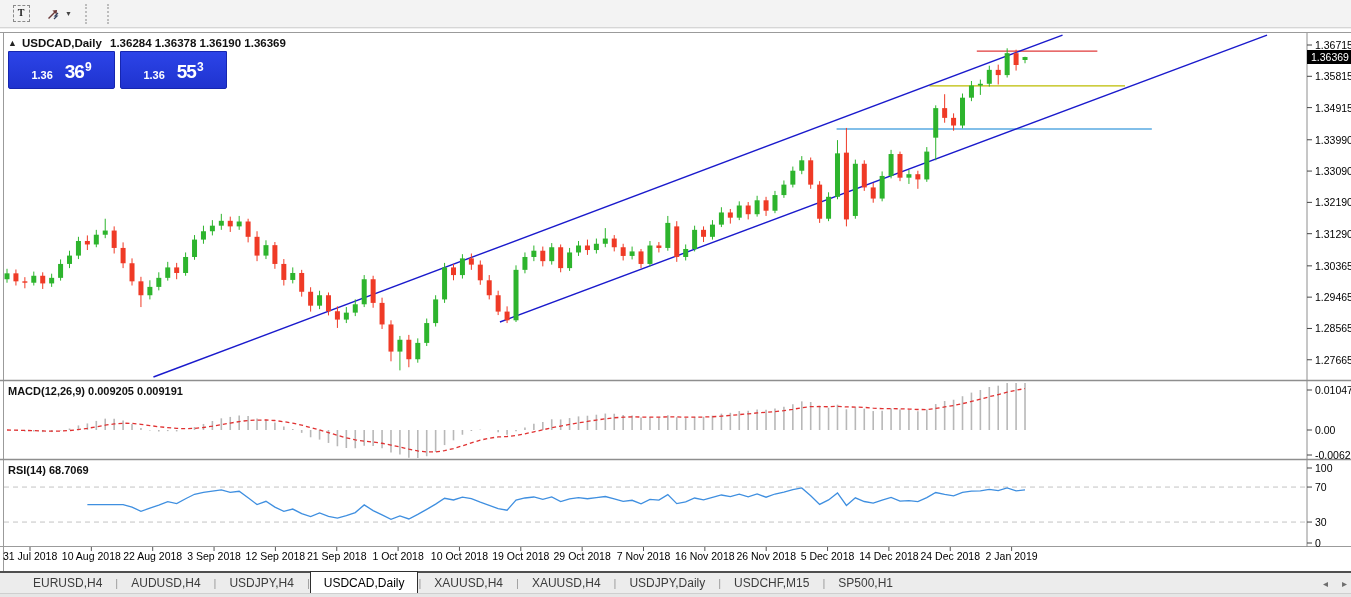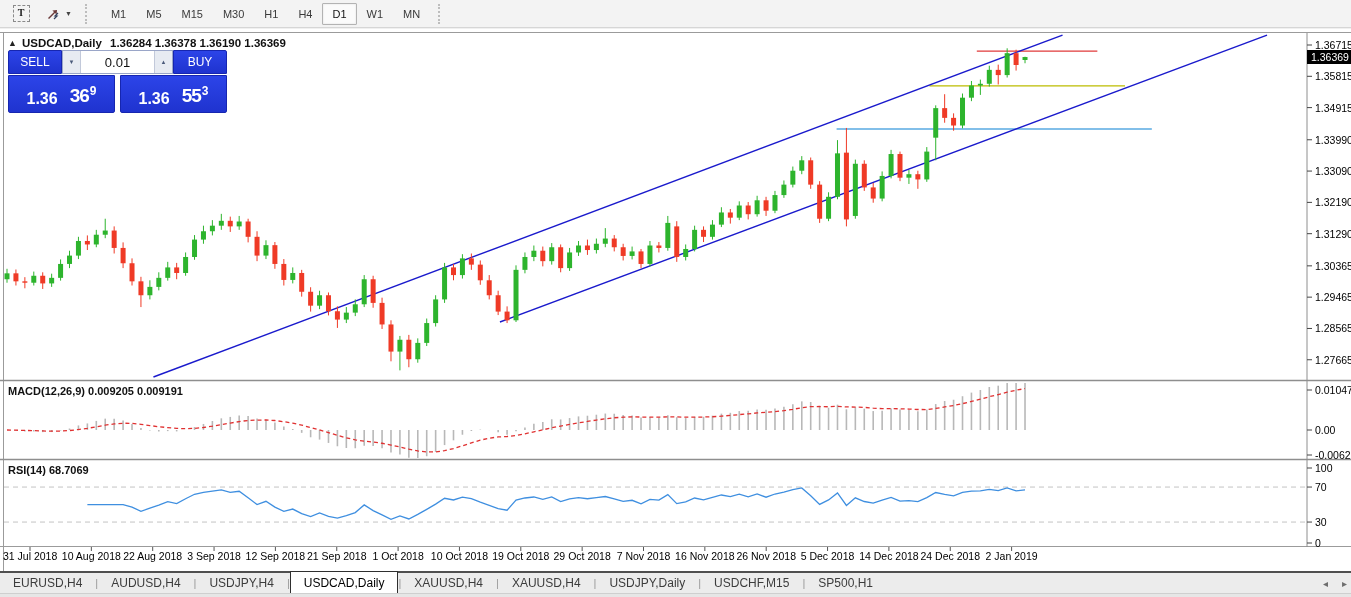--- a/index.html
+++ b/index.html
@@ -24,26 +24,26 @@
     display:flex;align-items:center;justify-content:center;box-sizing:border-box;}
   .sellbtn{width:54px;border-radius:2px 0 0 0;}
   .buybtn{width:54px;border-radius:0 2px 0 0;}
   .vol-wrap{flex:1;display:flex;background:#fff;border:1px solid #9aa6c8;box-sizing:border-box;}
   .spin{width:17px;background:#e7ebf2;border:0;border-right:1px solid #c2c9da;display:flex;align-items:center;
     justify-content:center;font-size:6px;color:#4a5a7a;}
   .spin.up{border-right:0;border-left:1px solid #c2c9da;}
   .vol-field{flex:1;display:flex;align-items:center;justify-content:center;font-size:13px;color:#111;font-weight:400;}
   .tp-row2{display:flex;gap:5px;margin-top:1px;height:38px;}
   .quote{flex:1;border-radius:0 0 2px 2px;display:flex;align-items:flex-end;justify-content:center;padding-bottom:3px;}
-  .q-small{font-size:16px;font-weight:700;margin-right:12px;line-height:20px;}
+  .q-small{font-size:11px;font-weight:700;margin-right:12px;line-height:20px;}
   .q-big{font-size:19px;font-weight:700;line-height:27px;letter-spacing:-1px;}
   .q-sup{font-size:12px;font-weight:700;line-height:30px;align-self:flex-start;margin-left:1px;}
   
   .tabs{position:absolute;left:0;top:571px;width:1351px;height:22px;background:#ececec;border-top:2px solid #4f4f4f;
-    display:flex;align-items:stretch;box-sizing:border-box;font-size:12px;color:#3c3c3c;}
+    display:flex;align-items:stretch;box-sizing:border-box;font-size:12px;color:#3c3c3c;padding-left:20px;}
   .tab{display:flex;align-items:center;padding:0 13px;position:relative;}
   .tab.active{background:#ffffff;border:1px solid #2f2f2f;border-bottom:0;margin-top:-2px;color:#000;z-index:2;}
   .tabsep{display:flex;align-items:center;color:#9a9a9a;font-size:11px;}
   .tab-scrollers{position:absolute;right:4px;top:0;height:20px;display:flex;align-items:center;gap:14px;color:#6e6e6e;font-size:10px;}
   .bottom-strip{position:absolute;left:0;top:593px;width:1351px;height:4px;background:#e6e6e6;border-top:1px solid #cfcfcf;}
   svg text{font-family:"Liberation Sans",sans-serif;}
 </style>
 </head>
 <body>
 
@@ -514,44 +514,24 @@
     <span class="ticon">T</span>
   </div>
   <div class="tbtn">
     <svg class="arrows-ic" viewBox="0 0 16 14">
       <path d="M3 11 L9 5 L7.4 3.4 L12 3 L11.6 7.6 L10 6 L4 12 Z" fill="#6b3a3a"></path>
       <path d="M9 12 L12 9 L10 9 L13 6" stroke="#33415e" stroke-width="1.2" fill="none"></path>
     </svg>
     <span class="caret">▼</span>
   </div>
   <div class="grip"></div>
-  <div class="tf-group" id="tf-group">
-      <div class="tf">M1</div>
-      <div class="tf">M5</div>
-      <div class="tf">M15</div>
-      <div class="tf">M30</div>
-      <div class="tf">H1</div>
-      <div class="tf">H4</div>
-      <div class="tf active">D1</div>
-      <div class="tf">W1</div>
-      <div class="tf">MN</div>
-    </div>
   <div class="grip"></div>
 </div>
 
 <div class="trade-panel">
-  <div class="tp-row1">
-    <div class="btn-blue sellbtn">SELL</div>
-    <div class="vol-wrap">
-      <div class="spin">▼</div>
-      <div class="vol-field">0.01</div>
-      <div class="spin up">▲</div>
-    </div>
-    <div class="btn-blue buybtn">BUY</div>
-  </div>
   <div class="tp-row2">
     <div class="quote btn-blue">
       <span class="q-small">1.36</span>
       <span class="q-big">36</span>
       <span class="q-sup">9</span>
     </div>
     <div class="quote btn-blue">
       <span class="q-small">1.36</span>
       <span class="q-big">55</span>
       <span class="q-sup">3</span>

